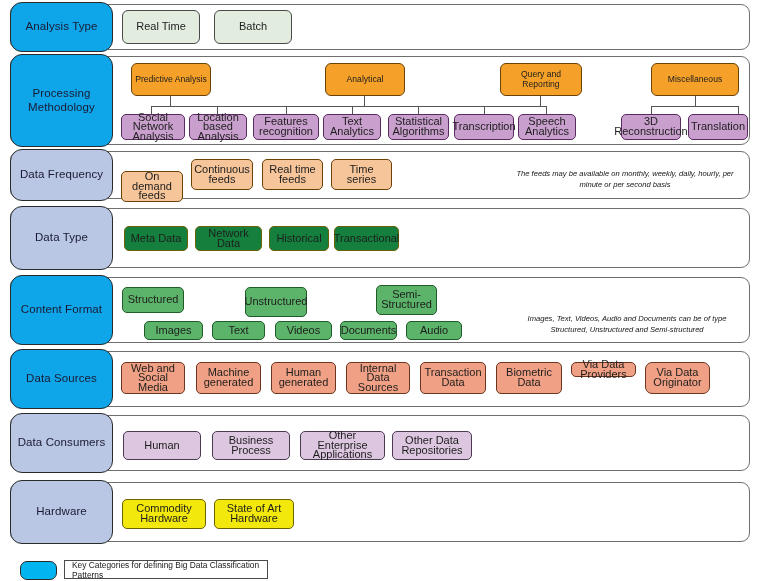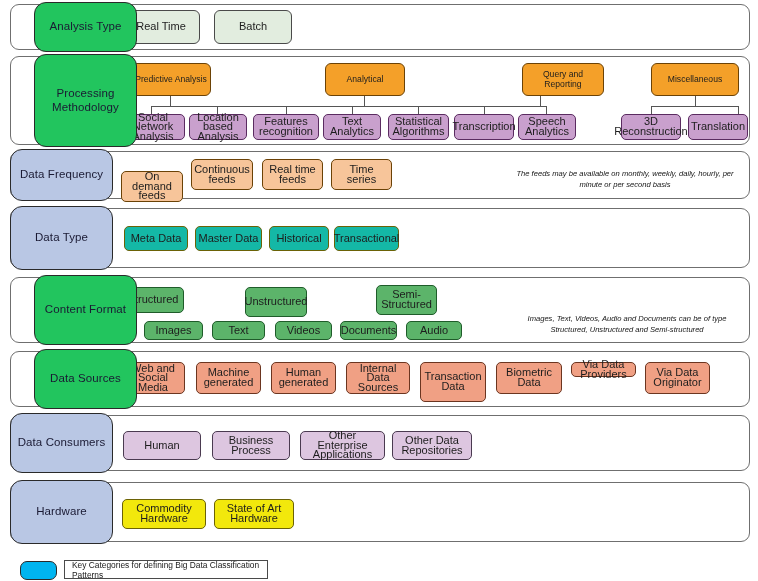--- a/index.html
+++ b/index.html
@@ -37,21 +37,21 @@
     display: flex;
     align-items: center;
     justify-content: center;
     text-align: center;
     color: #1a1a33;
     font-size: 11.5px;
     line-height: 13.5px;
     letter-spacing: .1px;
     z-index: 5;
   }
-  .cat-cyan  { background: #22c55e; margin-left: 24px; }
+  .cat-cyan  { background: #0ea5e9; }
   .cat-blue  { background: #b9c7e4; }
 
   
   .node {
     position: absolute;
     border: 1.2px solid #3b3b3b;
     border-radius: 5px;
     box-sizing: border-box;
     display: flex;
     align-items: center;
@@ -59,21 +59,21 @@
     text-align: center;
     color: #1d1d1d;
     font-size: 11px;
     line-height: 9.6px;
     padding: 1px 2px;
   }
   .n-green-pale { background: #e2eddf; border-color: #4a4a4a; border-radius: 6px; }
   .n-orange     { background: #f4a029; border-color: #6b4206; border-radius: 6px; font-size: 8.6px; }
   .n-purple     { background: #c9a0cd; border-color: #5a2b60; }
   .n-peachlt    { background: #f7c59a; border-color: #6b4206; }
-  .n-yellow     { background: #14b8a6; border-color: #6b6206; }
+  .n-yellow     { background: #15803d; border-color: #6b6206; }
   .n-green      { background: #5cb46a; border-color: #1f5c2a; }
   .n-salmon     { background: #f0a084; border-color: #6b3520; }
   .n-lilac      { background: #ddc6e0; border-color: #4a3a50; }
   .n-gold       { background: #f2e80c; border-color: #6b6206; }
 
   
   .hbus, .vstem {
     position: absolute;
     background: #555555;
   }
@@ -119,21 +119,21 @@
 <div class="node n-green-pale" style="left:122px; top:10px; width:78px; height:34px;">Real Time</div>
 <div class="node n-green-pale" style="left:214px; top:10px; width:78px; height:34px;">Batch</div>
 
 <div class="row" style="top:56px; height:89px;"></div>
 <div class="cat cat-cyan" style="top:54px; height:93px;">
   <span>Processing Methodology</span>
 </div>
 
 <div class="node n-orange" style="left:131px; top:63px; width:80px; height:33px;">Predictive Analysis</div>
 <div class="node n-orange" style="left:325px; top:63px; width:80px; height:33px;">Analytical</div>
-<div class="node n-orange" style="left:500px; top:63px; width:82px; height:33px;margin-left:22px;">Query and Reporting</div>
+<div class="node n-orange" style="left:500px; top:63px; width:82px; height:33px;">Query and Reporting</div>
 <div class="node n-orange" style="left:651px; top:63px; width:88px; height:33px;">Miscellaneous</div>
 
 <div class="vstem" style="left:170px; top:96px; height:10px;"></div>
 <div class="vstem" style="left:364px; top:96px; height:10px;"></div>
 <div class="vstem" style="left:540px; top:96px; height:10px;"></div>
 <div class="hbus" style="left:151px; top:106px; width:395px;"></div>
 <div class="vstem" style="left:151px; top:106px; height:9px;"></div>
 <div class="vstem" style="left:217px; top:106px; height:9px;"></div>
 <div class="vstem" style="left:286px; top:106px; height:9px;"></div>
 <div class="vstem" style="left:352px; top:106px; height:9px;"></div>
@@ -164,21 +164,21 @@
 <div class="node n-peachlt" style="left:191px; top:159px; width:62px; height:31px;">Continuous feeds</div>
 <div class="node n-peachlt" style="left:262px; top:159px; width:61px; height:31px;">Real time feeds</div>
 <div class="node n-peachlt" style="left:331px; top:159px; width:61px; height:31px;">Time series</div>
 <div class="note" style="left:510px; top:168px; width:230px;">The feeds may be available on monthly, weekly, daily, hourly, per minute or per second basis</div>
 
 <div class="row" style="top:208px; height:60px;"></div>
 <div class="cat cat-blue" style="top:206px; height:64px;">
   <span>Data Type</span>
 </div>
 <div class="node n-yellow" style="left:124px; top:226px; width:64px; height:25px;">Meta Data</div>
-<div class="node n-yellow" style="left:195px; top:226px; width:67px; height:25px;">Master Data</div>
+<div class="node n-yellow" style="left:195px; top:226px; width:67px; height:25px;">Network Data</div>
 <div class="node n-yellow" style="left:269px; top:226px; width:60px; height:25px;">Historical</div>
 <div class="node n-yellow" style="left:334px; top:226px; width:65px; height:25px;">Transactional</div>
 
 <div class="row" style="top:277px; height:66px;"></div>
 <div class="cat cat-cyan" style="top:275px; height:70px;">
   <span>Content Format</span>
 </div>
 <div class="node n-green" style="left:122px; top:287px; width:62px; height:26px;">Structured</div>
 <div class="node n-green" style="left:245px; top:287px; width:62px; height:30px;">Unstructured</div>
 <div class="node n-green" style="left:376px; top:285px; width:61px; height:30px;">Semi-Structured</div>
@@ -190,24 +190,24 @@
 <div class="note" style="left:509px; top:313px; width:236px;">Images, Text, Videos, Audio and Documents can be of type Structured, Unstructured and Semi-structured</div>
 
 <div class="row" style="top:351px; height:56px;"></div>
 <div class="cat cat-cyan" style="top:349px; height:60px;">
   <span>Data Sources</span>
 </div>
 <div class="node n-salmon" style="left:121px; top:362px; width:64px; height:32px;">Web and Social Media</div>
 <div class="node n-salmon" style="left:196px; top:362px; width:65px; height:32px;">Machine generated</div>
 <div class="node n-salmon" style="left:271px; top:362px; width:65px; height:32px;">Human generated</div>
 <div class="node n-salmon" style="left:346px; top:362px; width:64px; height:32px;">Internal Data Sources</div>
-<div class="node n-salmon" style="left:420px; top:362px; width:66px; height:40px;">Transaction Data</div>
+<div class="node n-salmon" style="left:420px; top:362px; width:66px; height:32px;">Transaction Data</div>
 <div class="node n-salmon" style="left:496px; top:362px; width:66px; height:32px;">Biometric Data</div>
 <div class="node n-salmon" style="left:571px; top:362px; width:65px; height:15px;">Via Data Providers</div>
-<div class="node n-salmon" style="left:645px; top:362px; width:65px; height:32px;">Via Data Originator</div>
+<div class="node n-salmon" style="left:645px; top:362px; width:65px; height:32px;border-radius:7px;">Via Data Originator</div>
 
 <div class="row" style="top:415px; height:56px;"></div>
 <div class="cat cat-blue" style="top:413px; height:60px;">
   <span>Data Consumers</span>
 </div>
 <div class="node n-lilac" style="left:123px; top:431px; width:78px; height:29px;">Human</div>
 <div class="node n-lilac" style="left:212px; top:431px; width:78px; height:29px;">Business Process</div>
 <div class="node n-lilac" style="left:300px; top:431px; width:85px; height:29px;">Other Enterprise Applications</div>
 <div class="node n-lilac" style="left:392px; top:431px; width:80px; height:29px;">Other Data Repositories</div>
 

